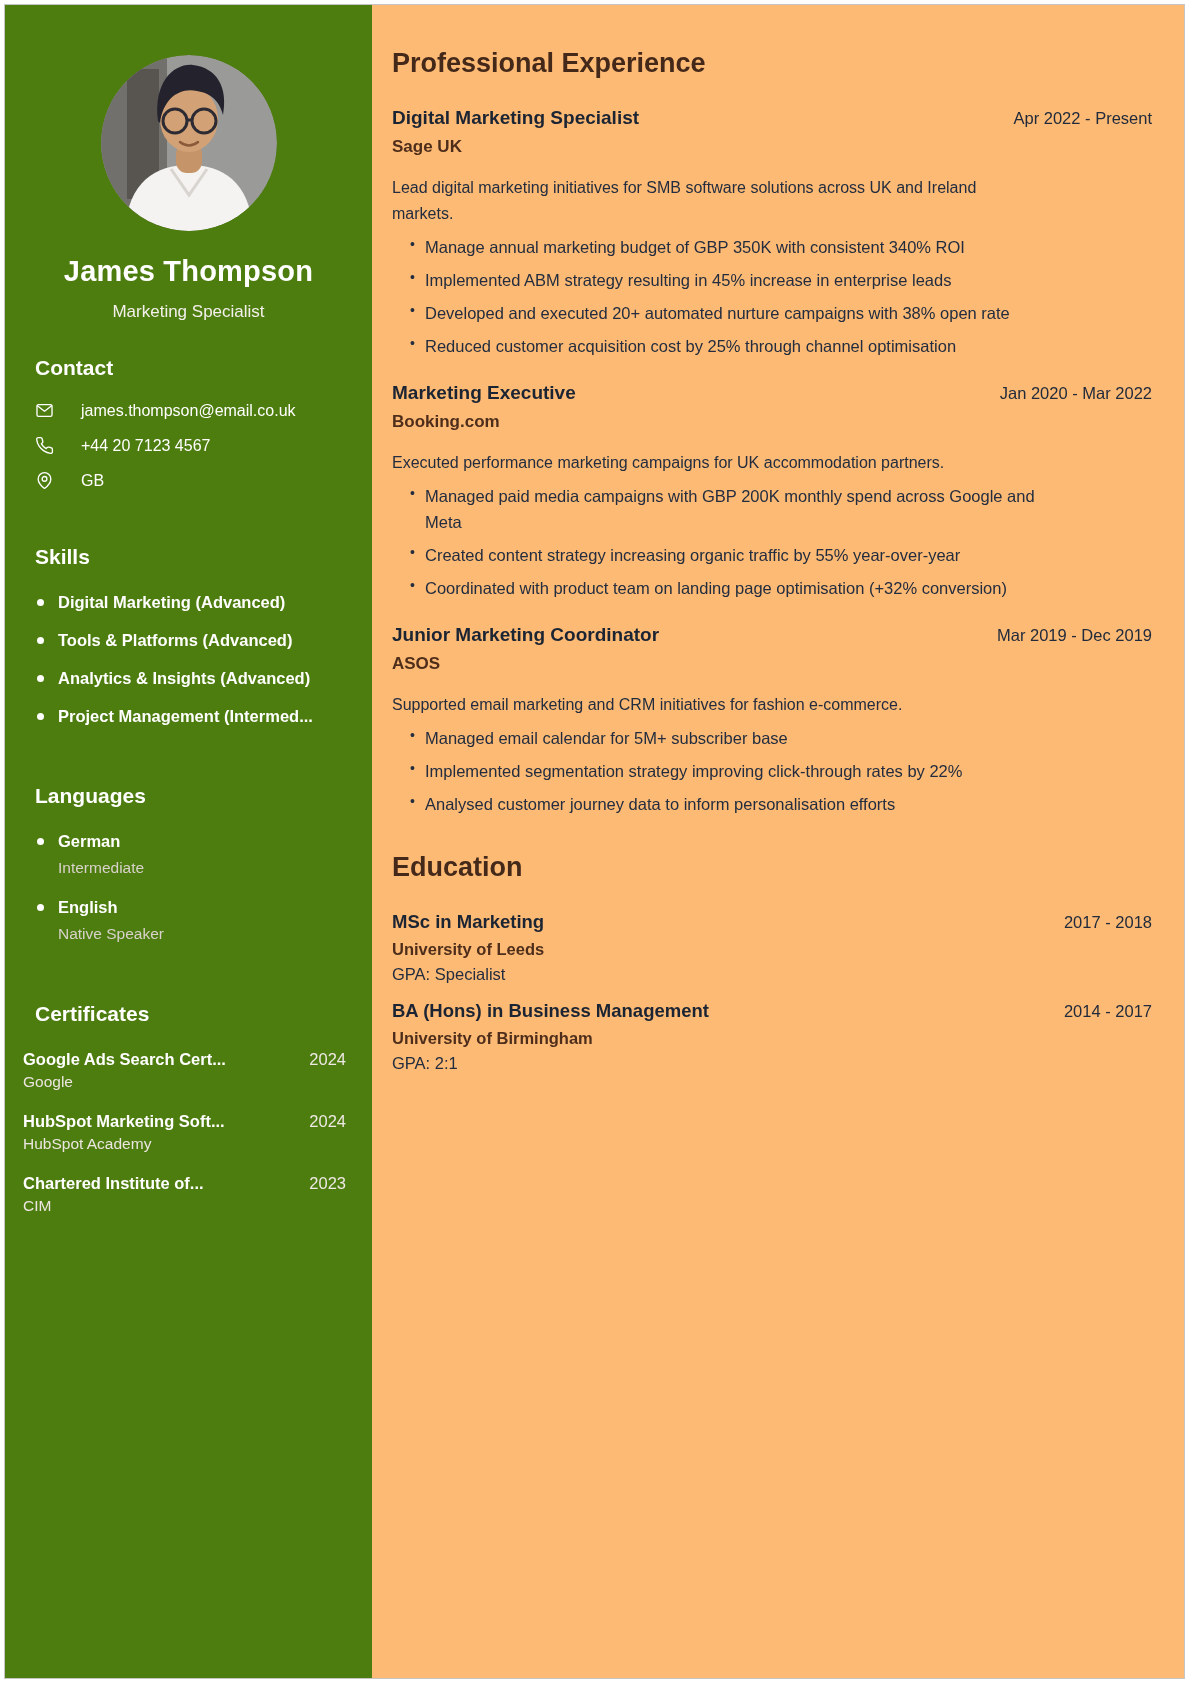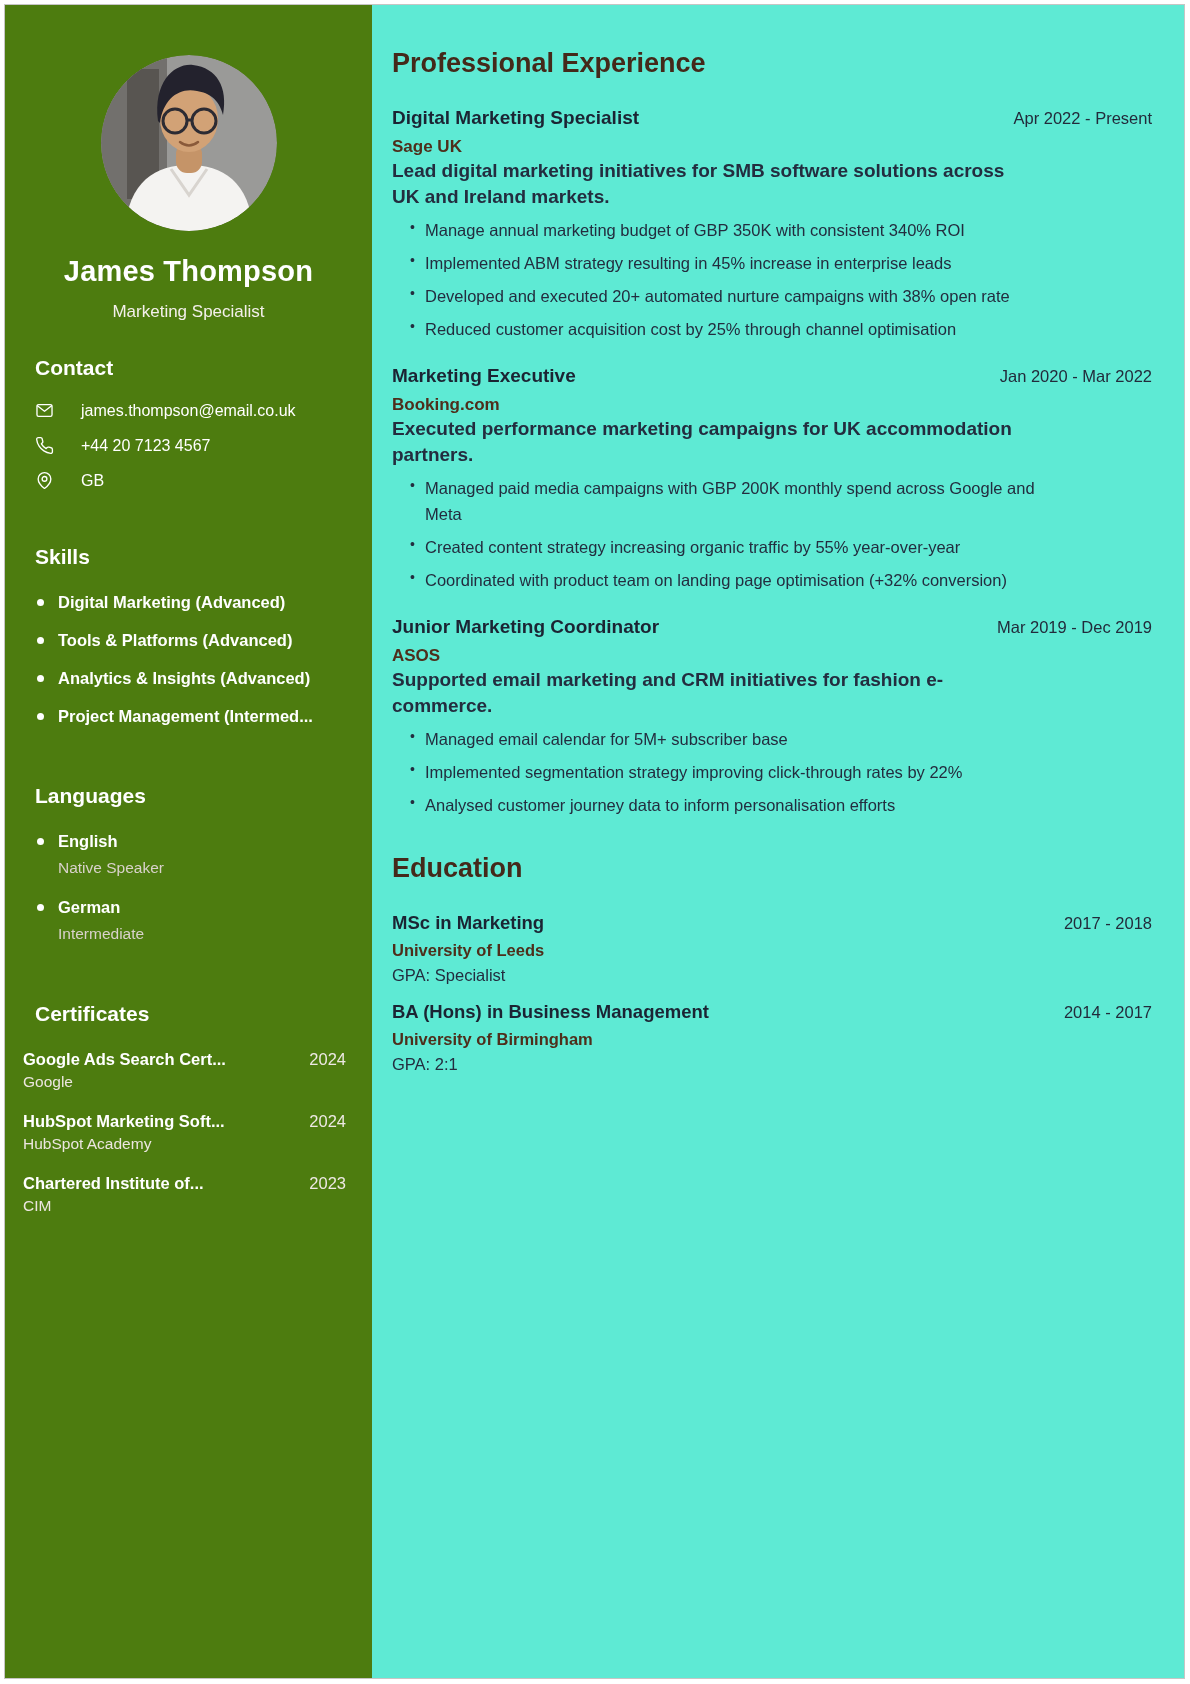--- a/index.html
+++ b/index.html
@@ -72,35 +72,35 @@
   .cert-list { margin:22px 8px 0 0; }
   .cert-row { display:flex; justify-content:space-between; align-items:flex-start; margin-bottom:20px; }
   .cert-name { font-size:16.5px; font-weight:700; line-height:20px; white-space:nowrap; }
   .cert-issuer { font-size:15.5px; font-weight:400; color:#ece6e0; line-height:19px; margin-top:3px; }
   .cert-year { font-size:16.5px; font-weight:400; color:#eee9e4; line-height:20px; padding-left:10px; }
 
   
   .main {
     flex:1; box-sizing:border-box;
     padding:42px 32px 0 20px;
-    background:#5eead4;
+    background:#fdba74;
   }
   .section-h {
     font-size:27px; font-weight:800; color:#44291a;
     margin:0 0 26px; line-height:33px;
     font-family:"Liberation Sans", sans-serif;
   }
   .section-h.edu { margin-top:34px; }
 
   .job { margin-bottom:22px; }
   .row-head { display:flex; justify-content:space-between; align-items:baseline; }
   .job-title { font-size:19px; font-weight:700; color:#1b2433; line-height:24px; }
   .job-dates { font-size:16.5px; font-weight:400; color:#222b3b; white-space:nowrap; padding-left:16px; }
   .company { font-size:17px; font-weight:700; color:#4e2e1b; margin-top:6px; line-height:21px; }
-  .summary { font-size:19px; font-weight:700; color:#232d3f; line-height:26px; margin-top:1px; max-width:625px; }
+  .summary { font-size:16px; font-weight:400; color:#232d3f; line-height:26px; margin-top:18px; max-width:625px; }
   .bullets { list-style:none; margin:3px 0 0; padding:0; }
   .bullets li {
     position:relative; padding-left:33px; margin-top:7px;
     font-size:16.5px; color:#232d3f; line-height:26px; max-width:625px;
   }
   .bullets li::before {
     content:"\2022"; position:absolute; left:18px; top:-3px;
     font-size:14px; color:#232d3f;
   }
 
@@ -177,26 +177,26 @@
     <ul class="skill-list">
       <li class="dot">Digital Marketing (Advanced)</li>
       <li class="dot">Tools &amp; Platforms (Advanced)</li>
       <li class="dot">Analytics &amp; Insights (Advanced)</li>
       <li class="dot">Project Management (Intermed...</li>
     </ul>
 
     <h2 class="side-h lang-h">Languages</h2>
     <div class="lang-list">
       <div class="lang-item dot">
+        <div class="lang-name">German</div>
+        <div class="lang-level">Intermediate</div>
+      </div>
+      <div class="lang-item dot">
         <div class="lang-name">English</div>
         <div class="lang-level">Native Speaker</div>
-      </div>
-      <div class="lang-item dot">
-        <div class="lang-name">German</div>
-        <div class="lang-level">Intermediate</div>
       </div>
     </div>
 
     <h2 class="side-h cert-h">Certificates</h2>
     <div class="cert-list">
       <div class="cert-row">
         <div>
           <div class="cert-name">Google Ads Search Cert...</div>
           <div class="cert-issuer">Google</div>
         </div>

